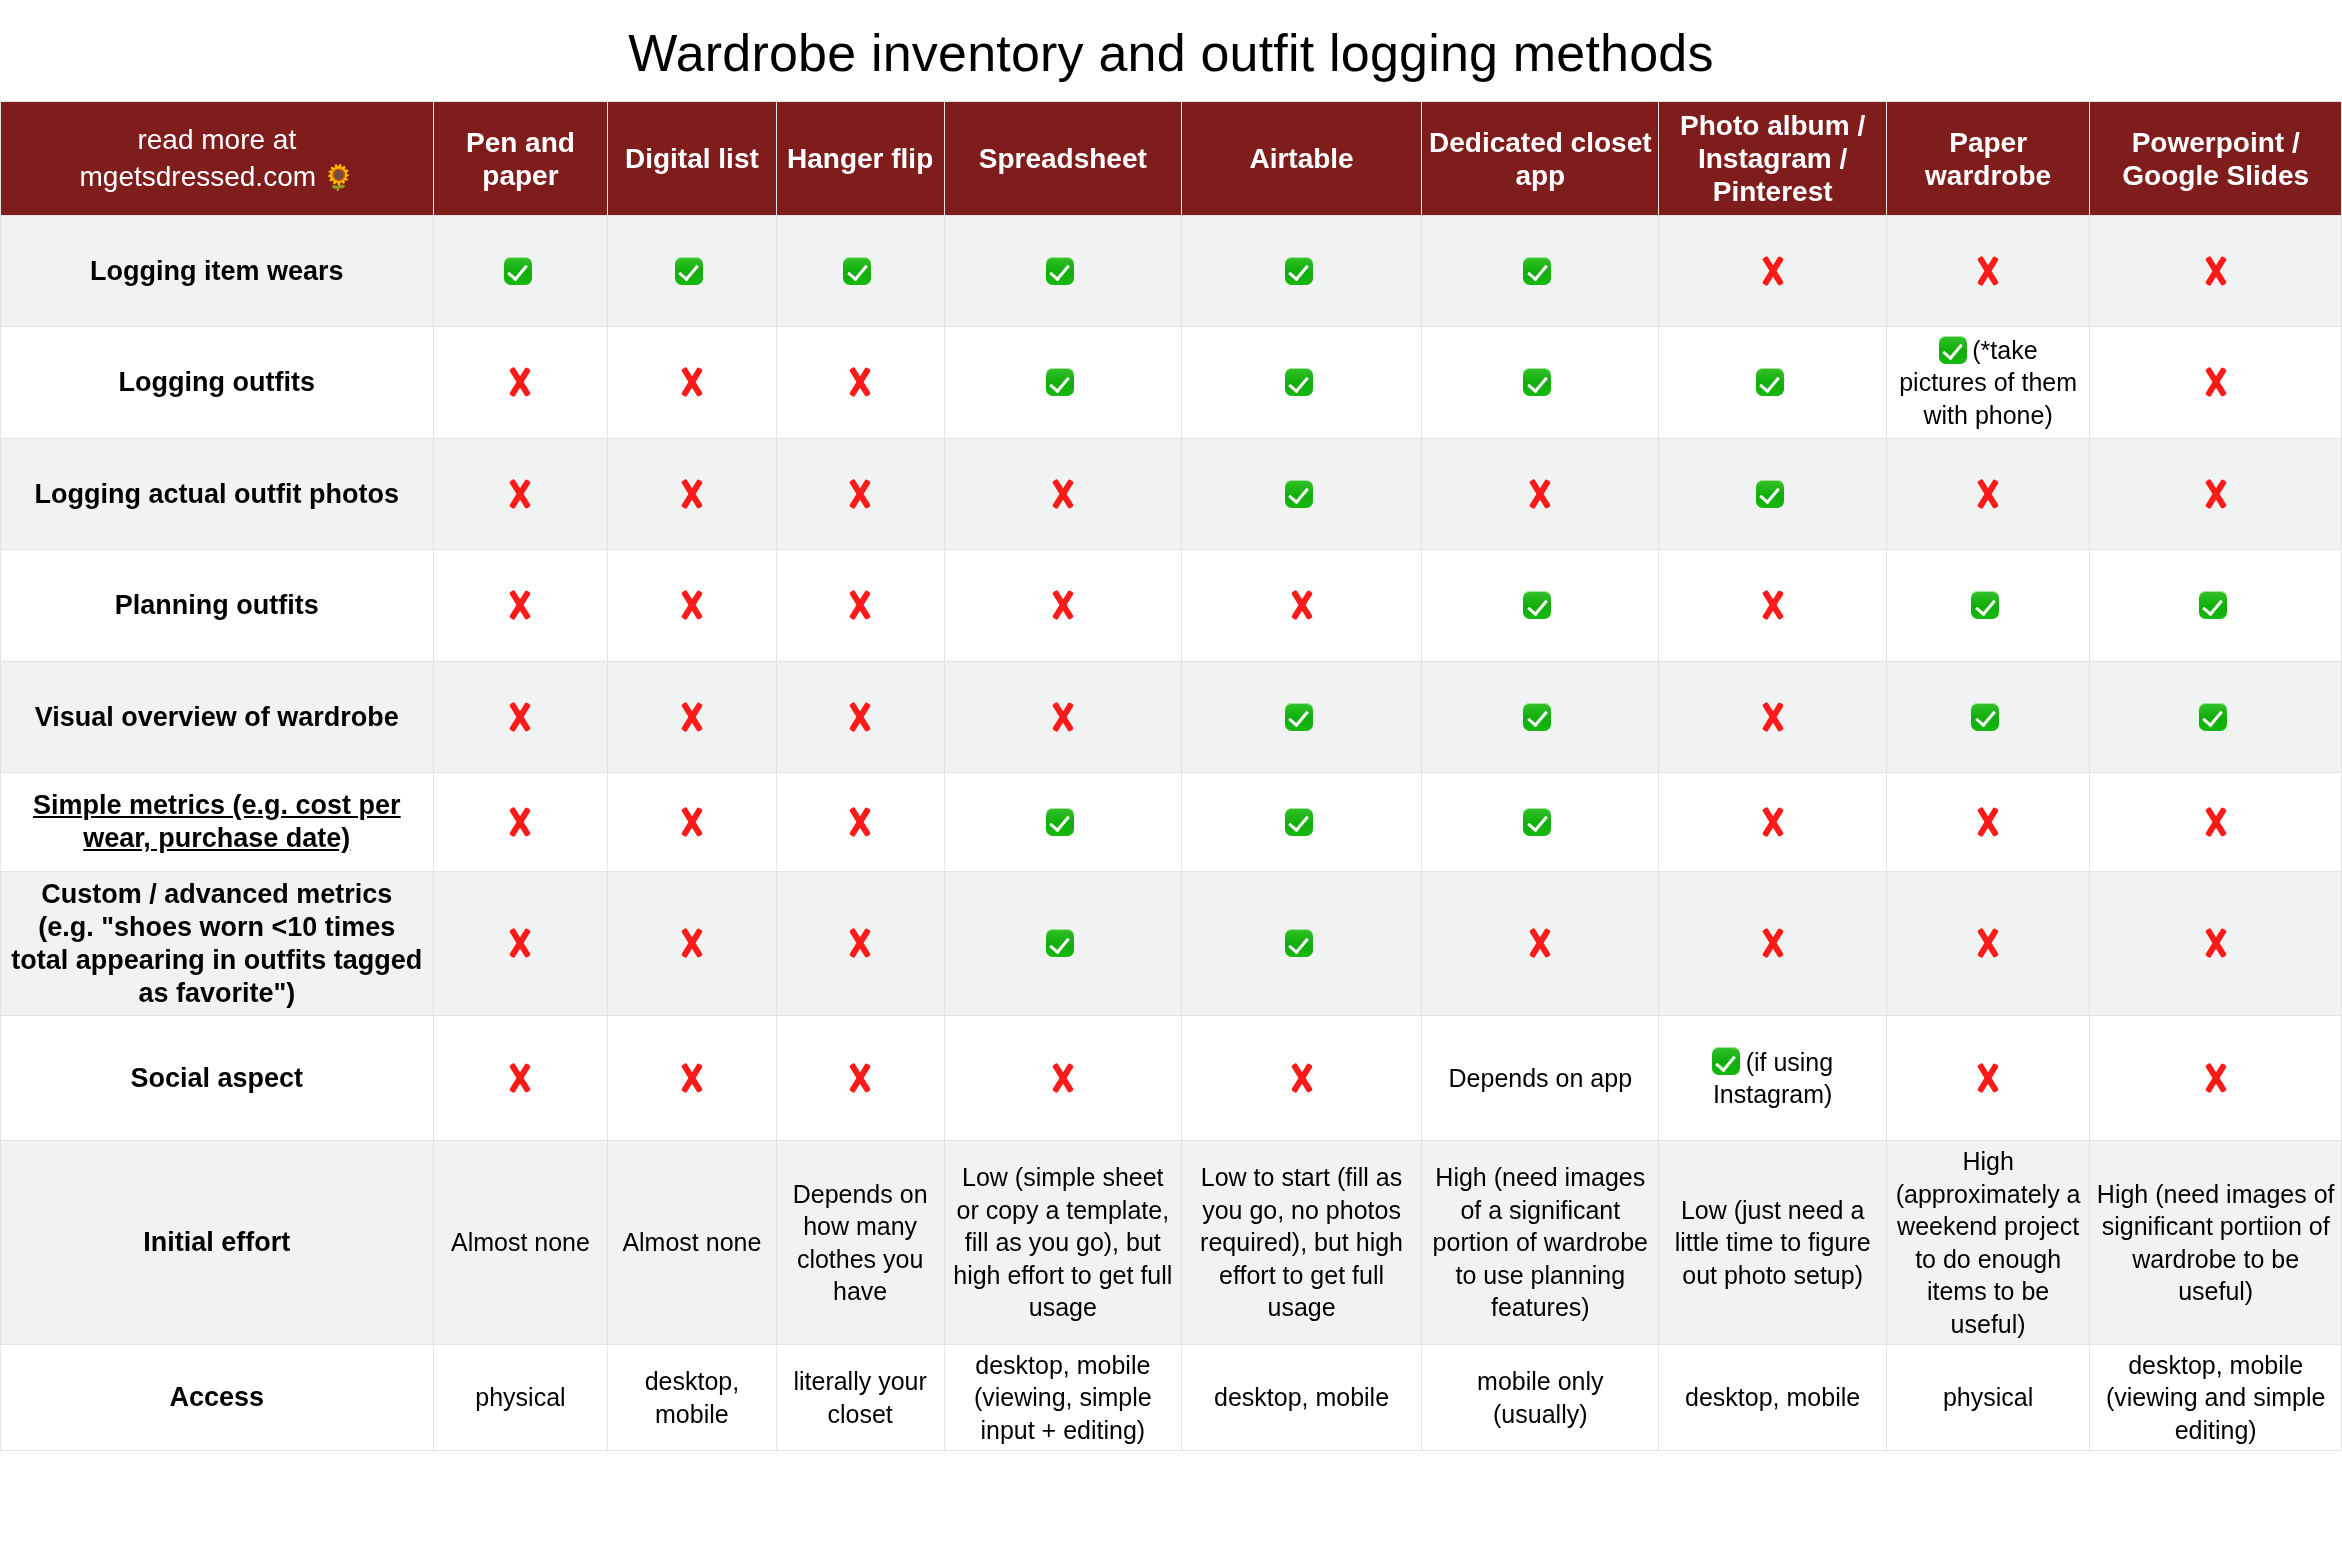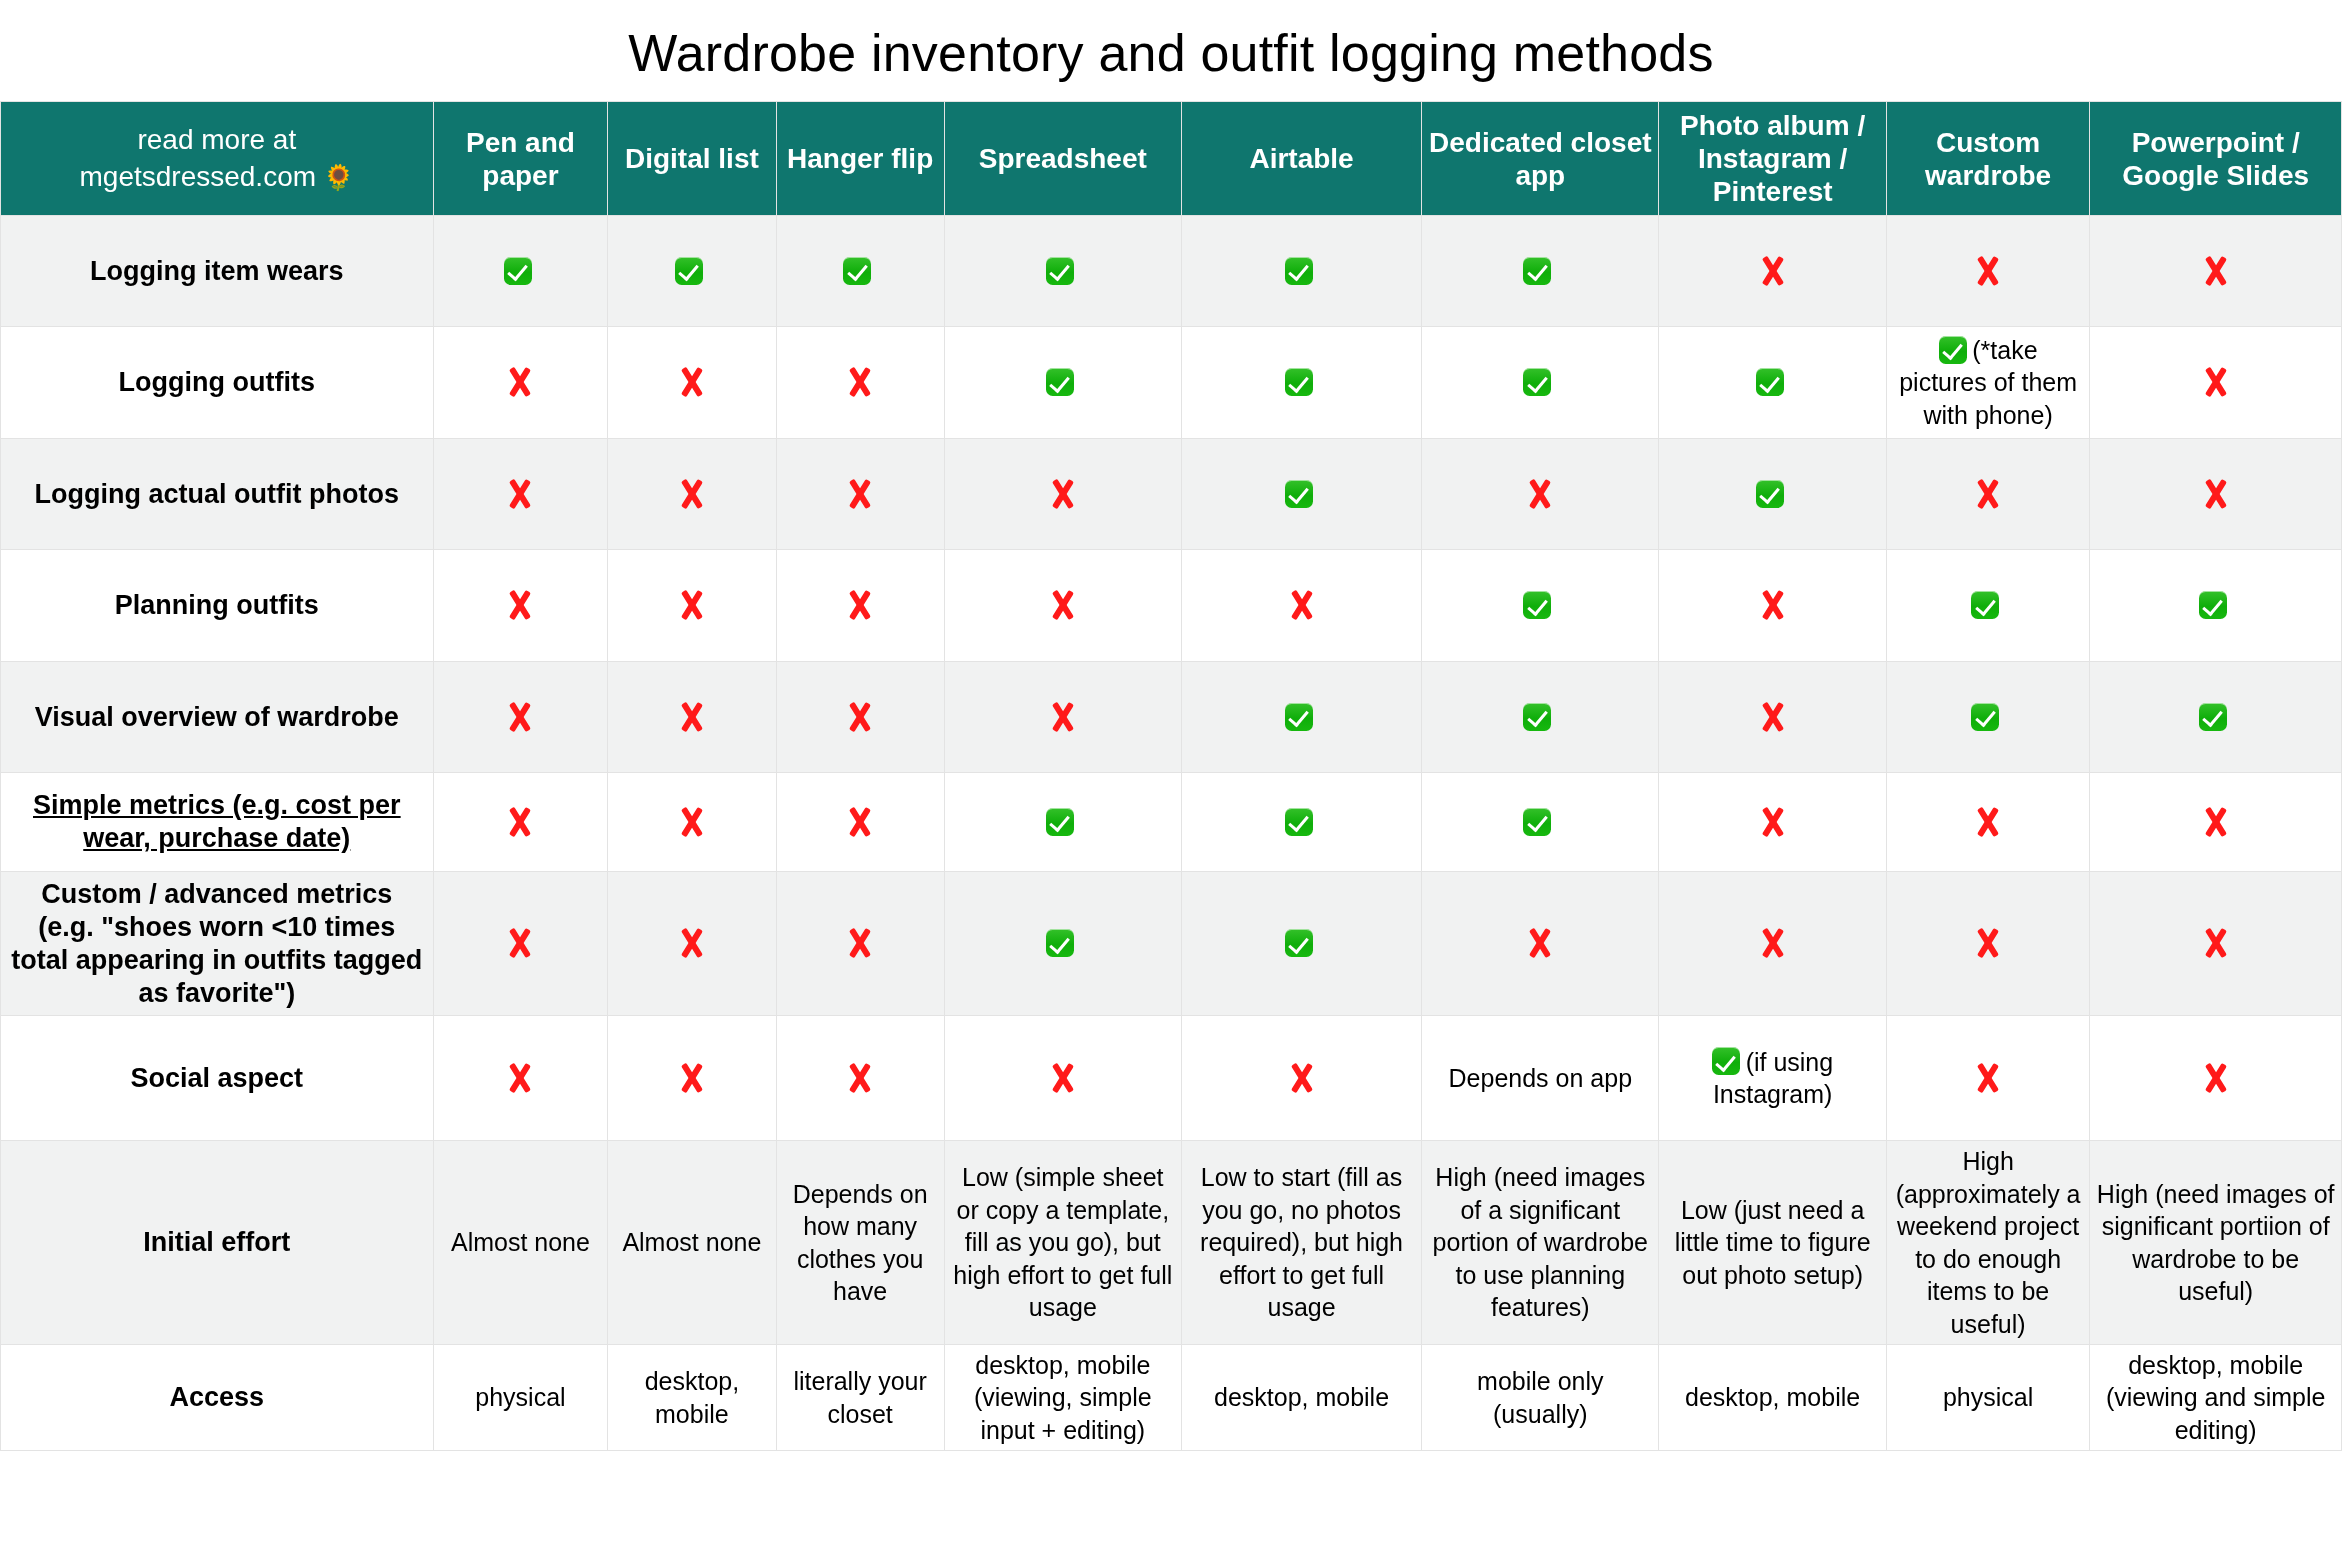--- a/index.html
+++ b/index.html
@@ -31,21 +31,21 @@
     width: 2342px;
     table-layout: fixed;
   }
   table.grid td, table.grid th {
     border: 1.9px solid #e3e3e3;
     vertical-align: middle;
     text-align: center;
     padding: 3.7px 5.6px;
   }
   
-  thead tr { background: #0f766e; }
+  thead tr { background: #7f1d1d; }
   thead th {
     color: #ffffff;
     font-size: 28px;
     font-weight: bold;
     line-height: 1.18;
     border: 1.9px solid #4b8c32;
     padding: 9.4px 7.5px;
     height: 114px;
   }
   thead th.corner {
@@ -152,21 +152,21 @@
           <span>read more at</span><br>
           <span>mgetsdressed.com</span><span class="sunflower"> 🌻</span>
         </th>
         <th>Pen and paper</th>
         <th>Digital list</th>
         <th>Hanger flip</th>
         <th>Spreadsheet</th>
         <th>Airtable</th>
         <th>Dedicated closet app</th>
         <th>Photo album / Instagram / Pinterest</th>
-        <th>Custom wardrobe</th>
+        <th>Paper wardrobe</th>
         <th>Powerpoint / Google Slides</th>
       </tr>
     </thead>
     <tbody id="tbody">
         <tr class="alt" style="height: 111px; margin-left: 27px;">
           <td class="rowlabel">Logging item wears</td>
           <td><span class="mixed"><span class="check"></span></span></td>
           <td><span class="mixed"><span class="check"></span></span></td>
           <td><span class="mixed"><span class="check"></span></span></td>
           <td><span class="mixed"><span class="check"></span></span></td>

